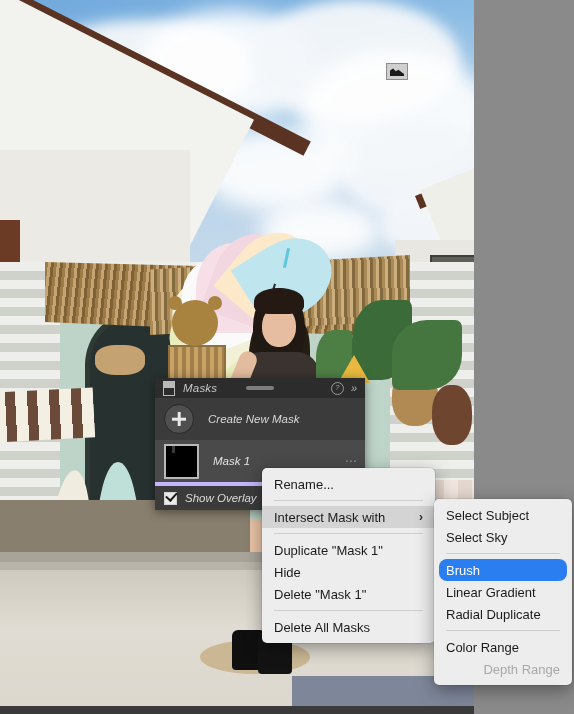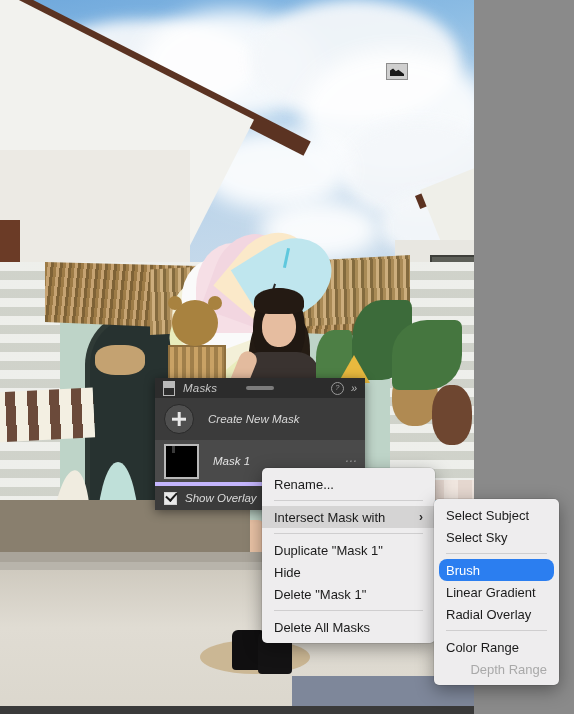--- a/index.html
+++ b/index.html
@@ -151,21 +151,21 @@
     border-left:2px solid #1b1b1b;border-bottom:2px solid #1b1b1b;transform:rotate(-48deg);}
   .overlay-label{margin-left:8px;color:#dcdcdc;font-size:11.5px;}
 
   
   .menu{
     position:absolute;background:#eeedee;border-radius:5px;
     box-shadow:0 5px 18px rgba(0,0,0,.38), 0 0 0 .5px rgba(0,0,0,.16);
     padding:5px 0;font-size:13px;color:#1b1b1b;
   }
   #ctx-menu{left:262px;top:468px;width:173px;}
-  #sub-menu{left:434px;top:499px;width:125px;}
+  #sub-menu{left:434px;top:499px;width:138px;}
   .mi{height:22px;display:flex;align-items:center;padding:0 12px;white-space:nowrap;position:relative;}
   .mi span.lbl{line-height:1;}
   .mi.hl-gray{background:#d5d4d4;}
   .mi.hl-blue{background:#2b7ef0;color:#fff;margin:0 5px;border-radius:8px;padding:0 7px;}
   .mi.disabled{color:#a9a9a9;justify-content:flex-end;}
   .sep{height:1px;background:#cfcecf;margin:5px 12px;}
   .arrow-r{margin-left:auto;font-size:12px;font-weight:bold;color:#2b2b2b;}
 </style>
 </head>
 <body>
@@ -336,21 +336,21 @@
     <span class="lbl">Select Sky</span>
   </div>
   <div class="sep"></div>
   <div class="mi hl-blue">
     <span class="lbl">Brush</span>
   </div>
   <div class="mi">
     <span class="lbl">Linear Gradient</span>
   </div>
   <div class="mi">
-    <span class="lbl">Radial Overlay</span>
+    <span class="lbl">Radial Duplicate</span>
   </div>
   <div class="sep"></div>
   <div class="mi">
     <span class="lbl">Color Range</span>
   </div>
   <div class="mi disabled">
     <span class="lbl">Depth Range</span>
   </div>
 </div>
 

